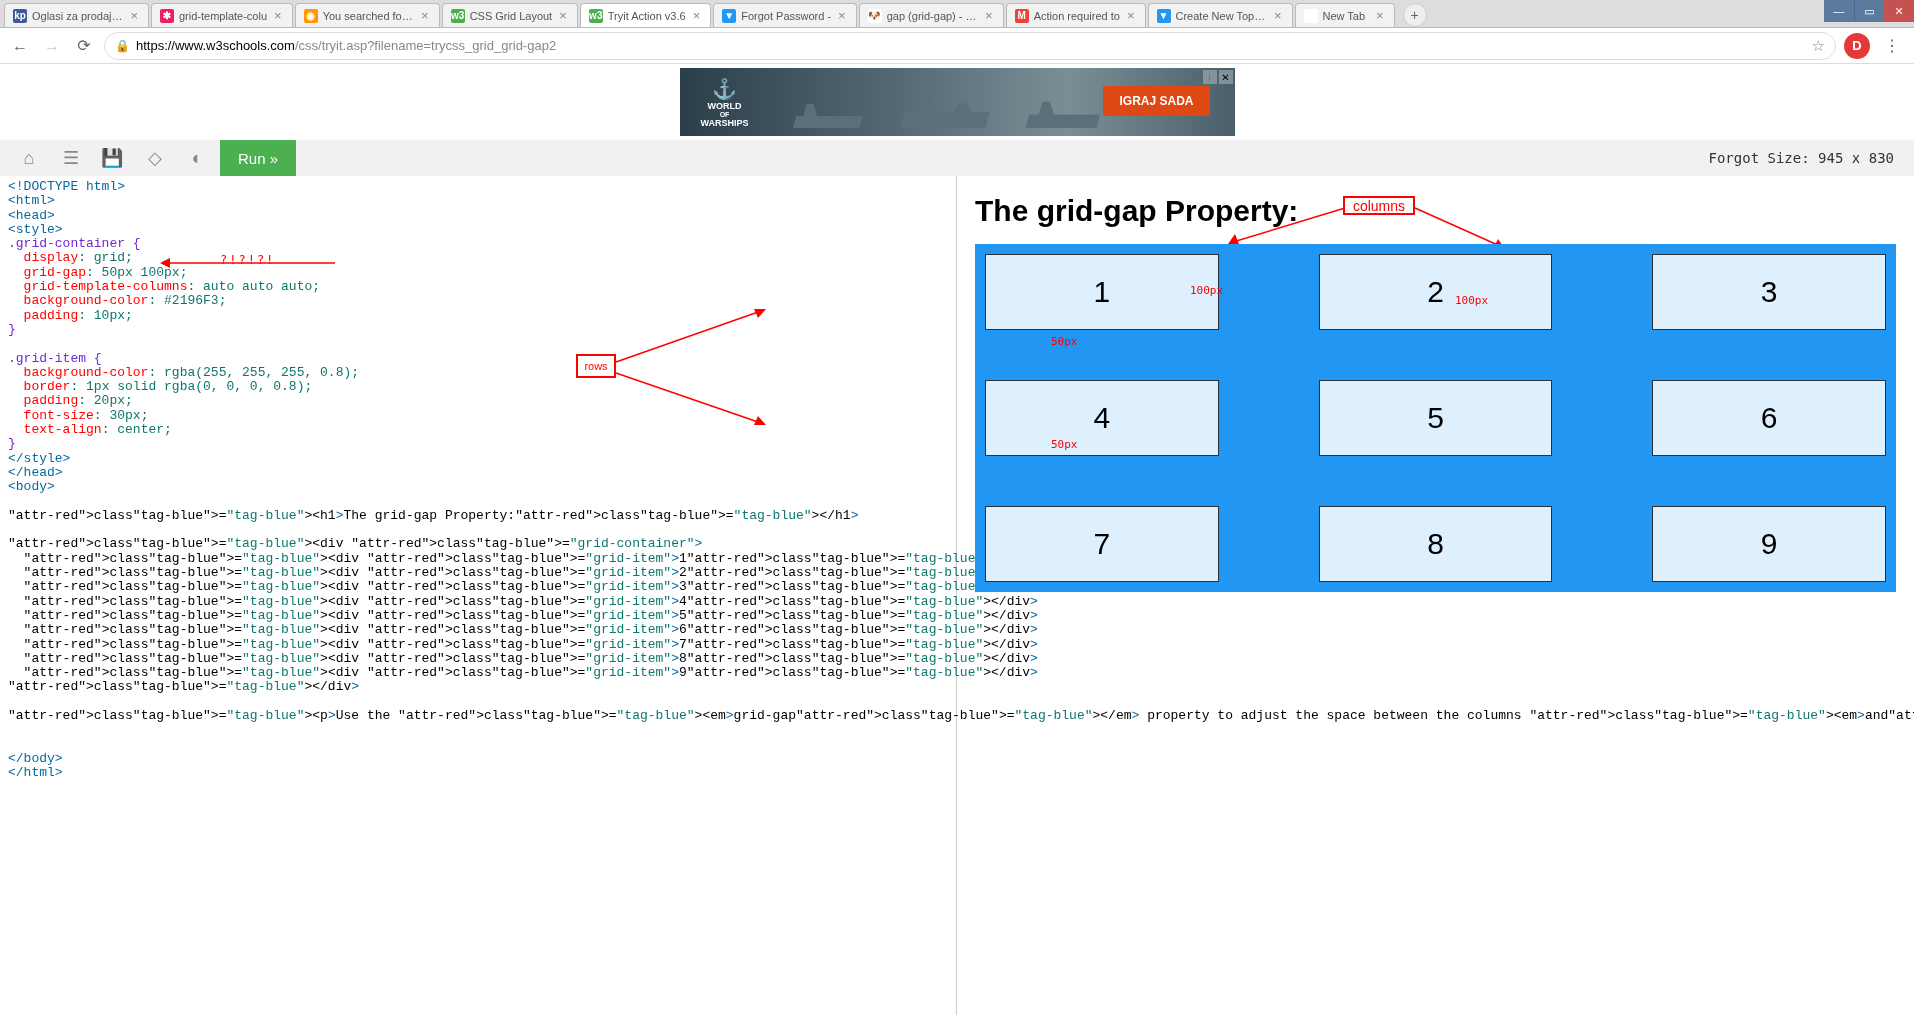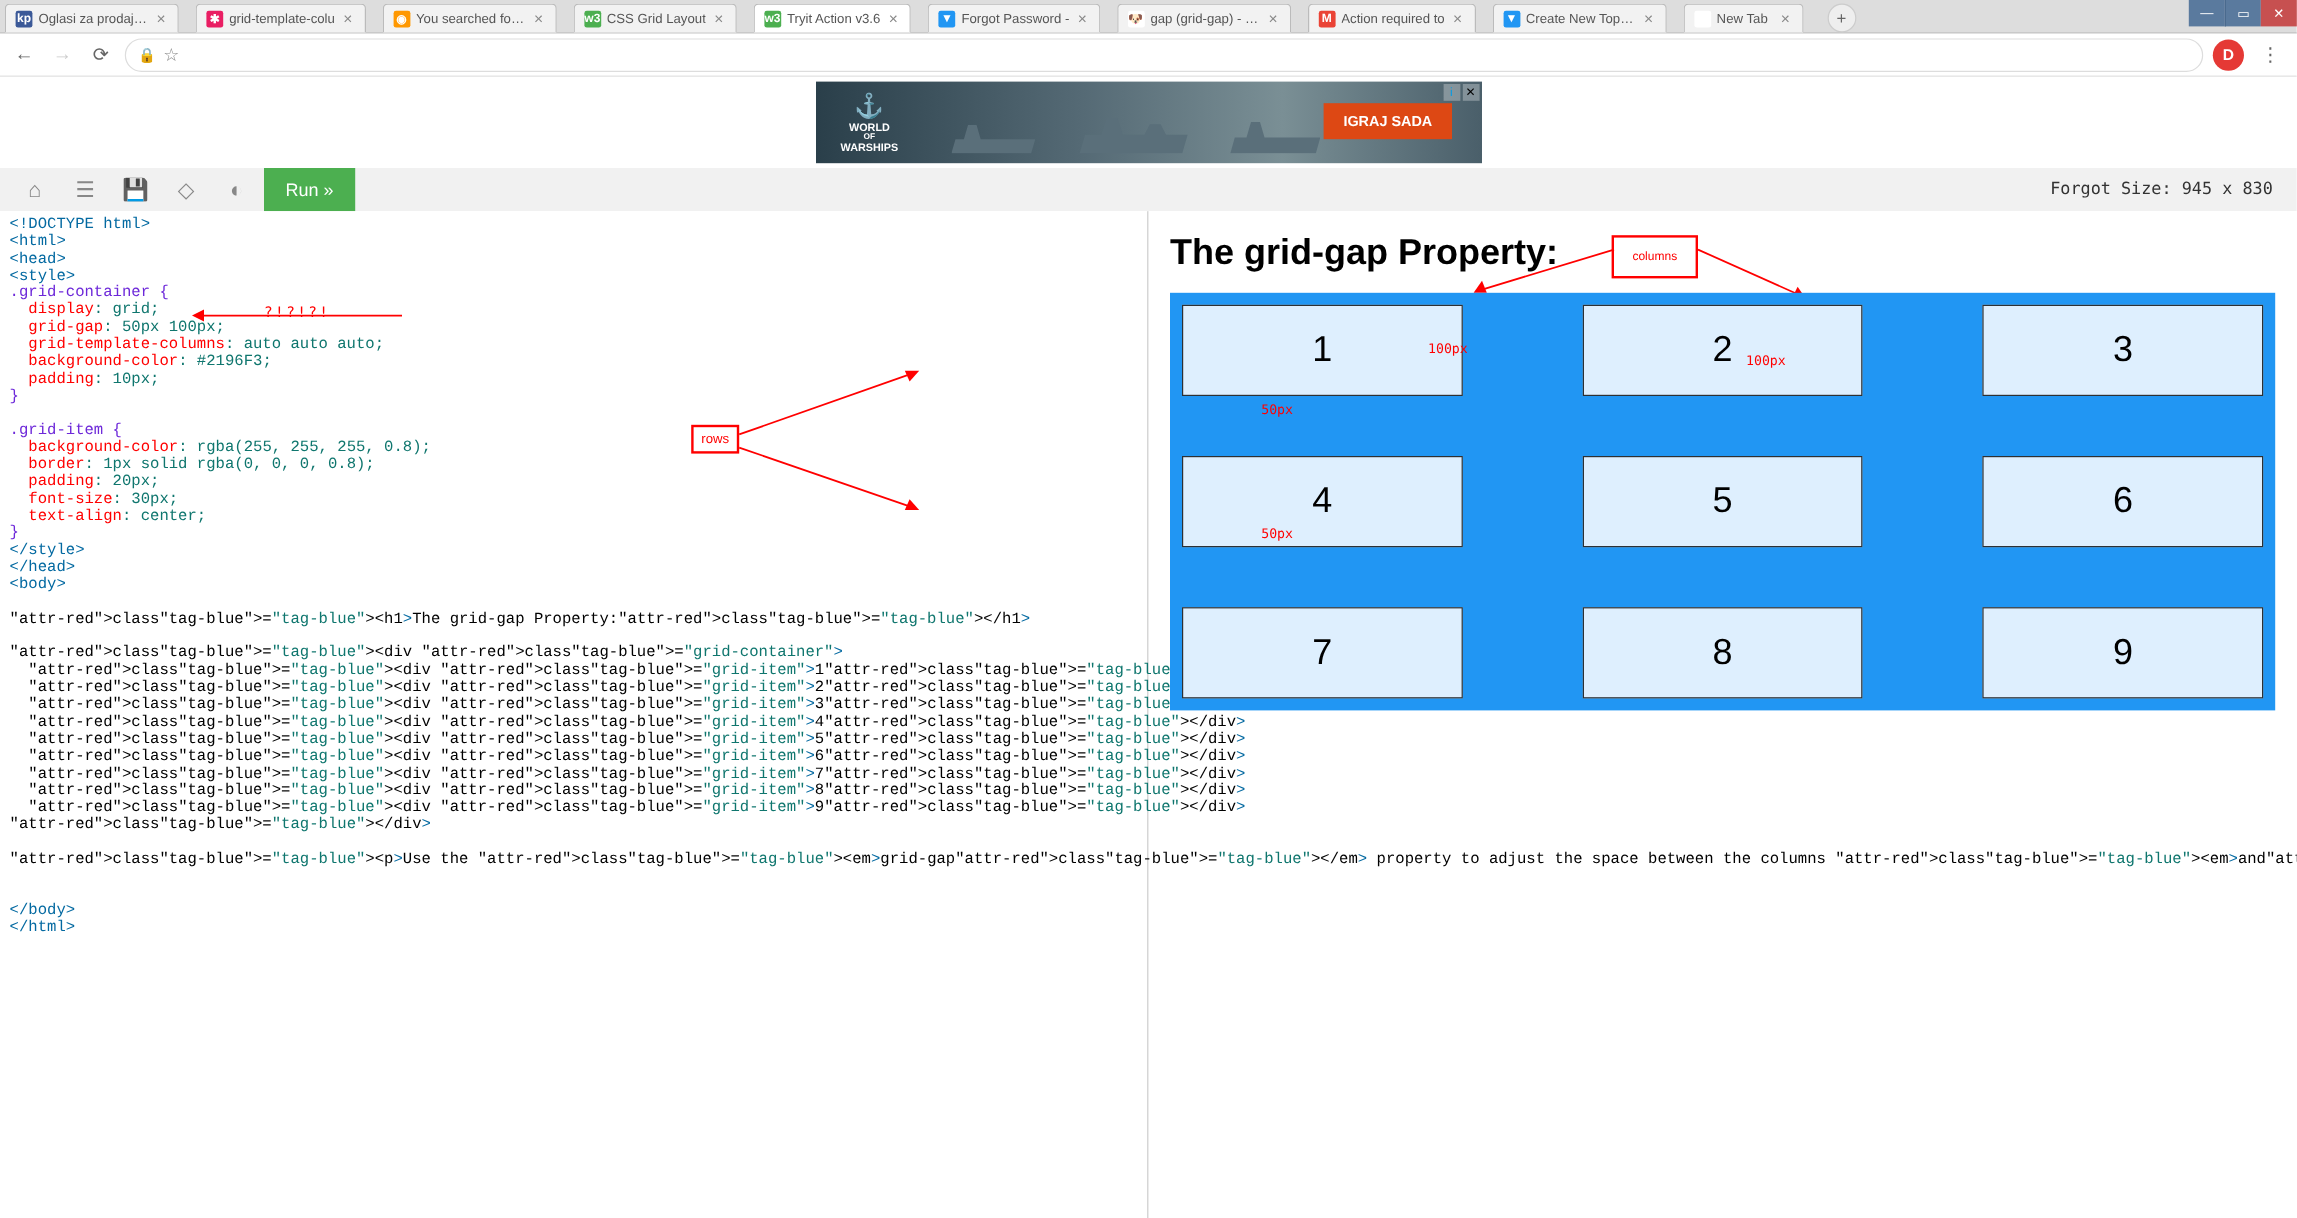--- a/index.html
+++ b/index.html
@@ -7,21 +7,21 @@
     
     
     .window-controls { position: absolute; top: 0; right: 0; display: flex; height: 22px; z-index: 100; }
     .win-btn { width: 30px; height: 22px; display: flex; align-items: center; justify-content: center; font-size: 11px; color: #fff; }
     .win-min { background: #5a7a9e; }
     .win-max { background: #5a7a9e; border-left: 1px solid #4a6a8e; }
     .win-close { background: #c75050; }
     
     
     .tab-strip { background: #ddd; height: 28px; display: flex; align-items: flex-end; padding: 0 4px; border-bottom: 1px solid #bbb; }
-    .tab { background: #f2f2f2; border: 1px solid #bbb; border-bottom: none; border-radius: 4px 4px 0 0; padding: 4px 8px; margin-right: 14px; font-size: 11px; display: flex; align-items: center; gap: 5px; max-width: 145px; min-width: 100px; height: 24px; color: #555; }
+    .tab { background: #f2f2f2; border: 1px solid #bbb; border-bottom: none; border-radius: 4px 4px 0 0; padding: 4px 8px; margin-right: 2px; font-size: 11px; display: flex; align-items: center; gap: 5px; max-width: 145px; min-width: 100px; height: 24px; color: #555; }
     .tab.active { background: #fff; }
     .tab-favicon { width: 14px; height: 14px; flex-shrink: 0; display: flex; align-items: center; justify-content: center; font-size: 10px; }
     .tab-title { white-space: nowrap; overflow: hidden; text-overflow: ellipsis; flex: 1; }
     .tab-close { font-size: 13px; color: #888; flex-shrink: 0; padding: 0 2px; }
     .new-tab-btn { width: 24px; height: 24px; background: #eee; border: 1px solid #ccc; border-radius: 12px; display: flex; align-items: center; justify-content: center; font-size: 14px; color: #666; margin-left: 6px; }
     
     
     .address-row { height: 36px; display: flex; align-items: center; padding: 0 8px; gap: 8px; background: #fff; border-bottom: 1px solid #ddd; }
     .nav-btn { width: 24px; height: 24px; display: flex; align-items: center; justify-content: center; color: #666; font-size: 16px; }
     .nav-btn.disabled { color: #ccc; }
@@ -75,21 +75,21 @@
     .rows-box { position: absolute; border: 2px solid red; left: 576px; top: 178px; width: 40px; height: 24px; color: red; font-size: 11px; display: flex; align-items: center; justify-content: center; }
     
     
     .result-inner { padding: 18px 18px; }
     .result-h1 { font-family: "Segoe UI", Verdana, sans-serif; font-size: 30px; font-weight: bold; margin-bottom: 16px; }
     .grid-container { display: grid; grid-template-columns: auto auto auto; grid-gap: 50px 100px; background: #2196F3; padding: 10px; position: relative; }
     .grid-item { background: rgba(255,255,255,0.85); border: 1px solid rgba(0,0,0,0.8); padding: 20px; font-size: 30px; text-align: center; font-family: "Segoe UI", Verdana, sans-serif; }
     .result-text { margin-top: 14px; font-family: "Segoe UI", Verdana, sans-serif; font-size: 14px; }
     
     
-    .cols-box { position: absolute; border: 2px solid red; left: 368px; top: -24px; width: 72px; height: 36px; color: red; font-size: 10px; display: flex; align-items: center; justify-content: center; background: #fff; }
+    .cols-box { position: absolute; border: 2px solid red; left: 368px; top: -24px; width: 72px; height: 19px; color: red; font-size: 14px; display: flex; align-items: center; justify-content: center; background: #fff; }
     .gap-label { position: absolute; color: red; font-size: 11px; font-family: monospace; }
     .gap-label.h1 { left: 215px; top: 40px; }
     .gap-label.h2 { left: 480px; top: 50px; }
     .gap-label.v1 { left: 76px; top: 91px; }
     .gap-label.v2 { left: 76px; top: 194px; }
     
     svg.arrow { position: absolute; pointer-events: none; overflow: visible; }
   </style>
 </head>
 <body>
@@ -153,20 +153,23 @@
     </div>
     <div class="new-tab-btn">+</div>
   </div>
 
 <div class="address-row">
   <div class="nav-btn">←</div>
   <div class="nav-btn disabled">→</div>
   <div class="nav-btn">⟳</div>
   <div class="url-bar">
     <span class="lock-icon">🔒</span>
+    <span class="url-text">
+      <span class="domain">https://www.w3schools.com</span><span class="path">/css/tryit.asp?filename=trycss_grid_grid-gap2</span>
+    </span>
     <span class="star-icon">☆</span>
   </div>
   <div class="avatar">D</div>
   <div class="menu-dots">⋮</div>
 </div>
 
 <div class="ad-banner-wrap">
   <div class="ad-banner">
     <div class="ad-logo">
       <div class="ad-logo-emblem">⚓</div>

